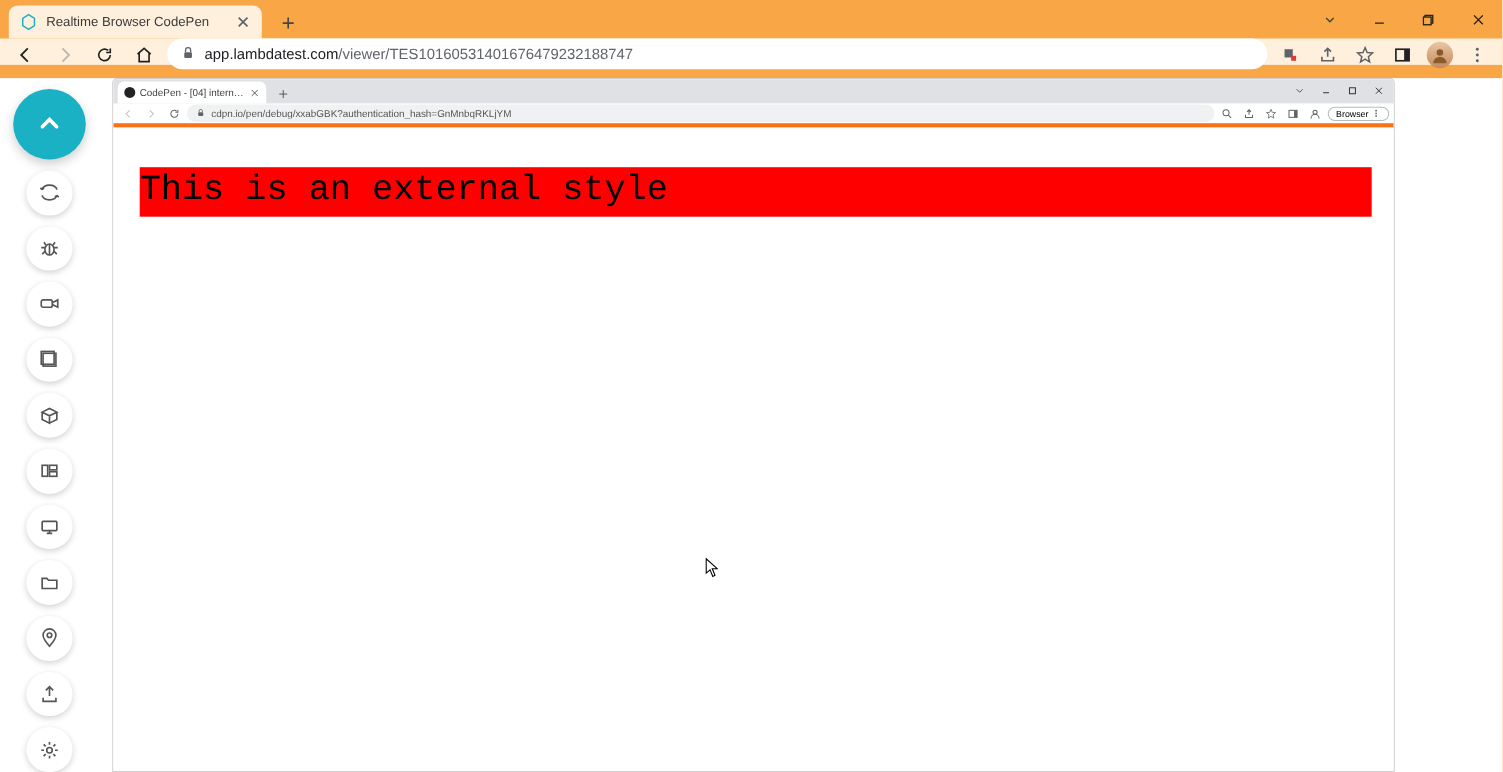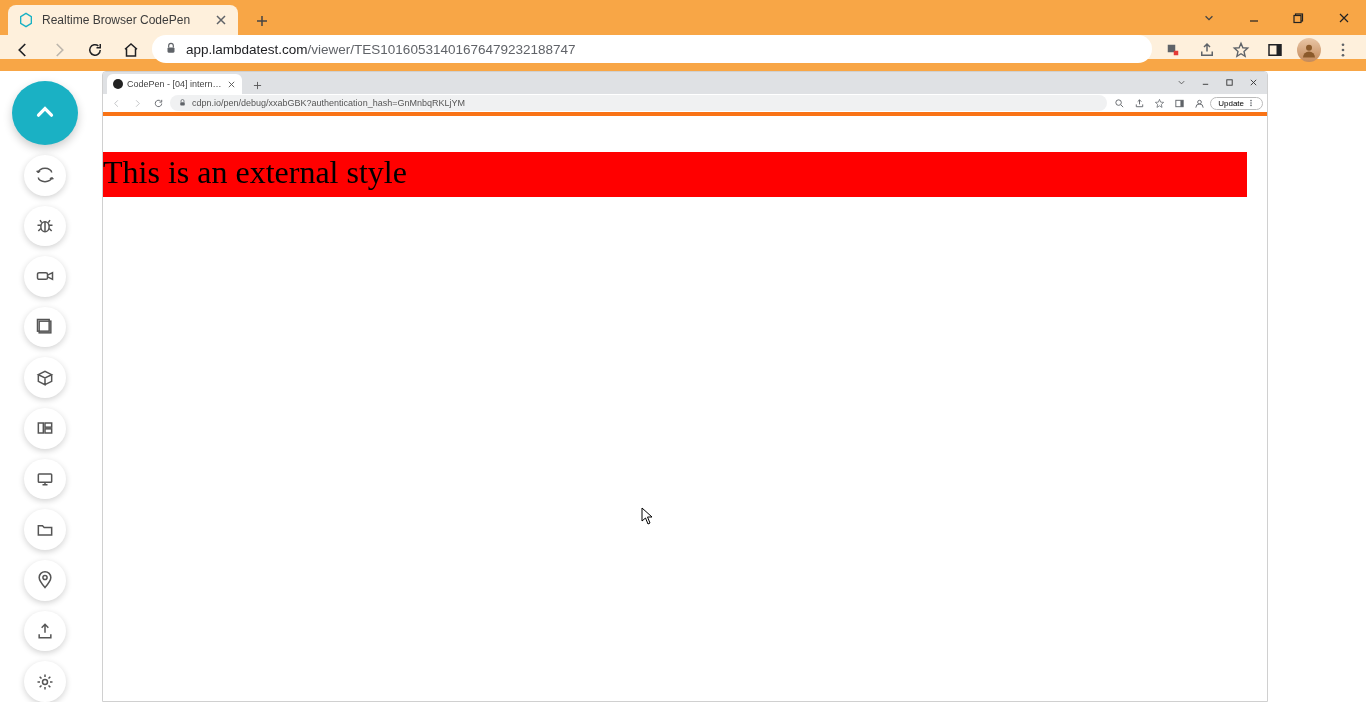--- a/index.html
+++ b/index.html
@@ -59,21 +59,21 @@
 .rtb-btn svg { width:11px; height:11px; fill:#5f6368; }
 .rtb-btn.disabled { opacity:.4; }
 .remote-addr { flex:1; height:16px; background:#f0f1f2; border-radius:10px; display:flex; align-items:center; padding:0 8px; gap:5px; font-size:9px; color:#555; }
 .remote-addr .lock svg { width:9px; height:9px; fill:#5f6368; }
 .remote-addr .url { flex:1; white-space:nowrap; overflow:hidden; }
 .rtb-right { display:flex; align-items:center; gap:2px; }
 .update-btn { font-size:8px; border:1px solid #bbb; border-radius:9px; padding:1px 7px; display:flex; align-items:center; gap:3px; }
 
 
 .remote-page { position:absolute; top:44px; left:0; right:0; bottom:0; background:#fff; padding: 36px 20px 0 0; }
-.ext-heading { background:#ff0000; color:#000; font-family:Liberation Serif, serif; font-size:32px; font-weight:400; padding:2px 0 6px 0; }
+.ext-heading { background:#ff0000; color:#000; font-family:Liberation Mono, monospace; font-size:32px; font-weight:400; padding:2px 0 6px 0;margin-left:24px; }
 
 
 .cursor { position:absolute; width:12px; height:18px; pointer-events:none; }
 .cursor svg { width:100%; height:100%; }
 </style>
 </head>
 <body>
 
 <div class="outer-chrome">
 
@@ -352,21 +352,21 @@
                 <rect x="14" y="5" width="6" height="14" fill="#5f6368"></rect>
               </svg>
             </div>
           <div class="rtb-btn">
               <svg viewBox="0 0 24 24">
                 <circle cx="12" cy="9" r="4" fill="none" stroke="#5f6368" stroke-width="2"></circle>
                 <path d="M4 21 a8 8 0 0 1 16 0" fill="none" stroke="#5f6368" stroke-width="2"></path>
               </svg>
             </div>
           <div class="update-btn">
-            <span>Update</span>
+            <span>Browser</span>
             <svg viewBox="0 0 10 10" width="8" height="8">
                 <circle cx="5" cy="2" r="1" fill="#5f6368"></circle>
                 <circle cx="5" cy="5" r="1" fill="#5f6368"></circle>
                 <circle cx="5" cy="8" r="1" fill="#5f6368"></circle>
               </svg>
           </div>
         </div>
       </div>
       <div class="remote-page">
         <h1 class="ext-heading">This is an external style</h1>

